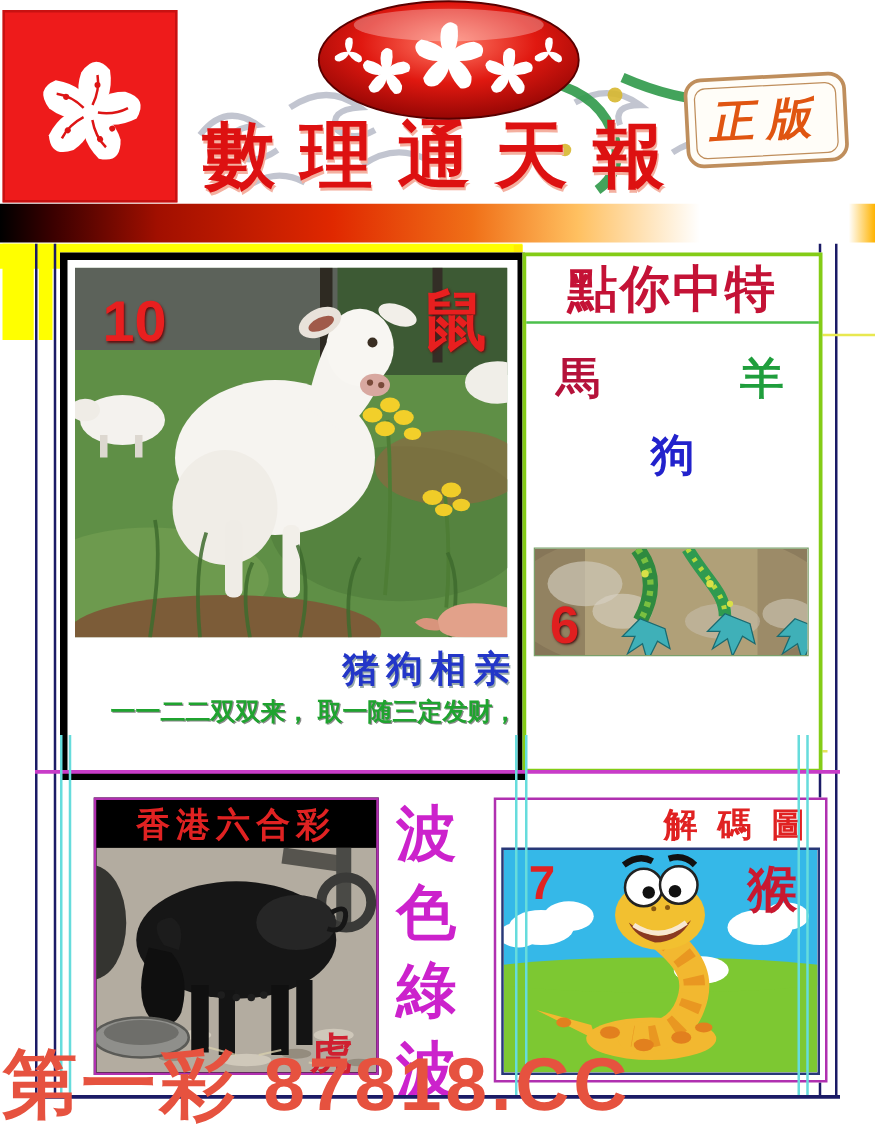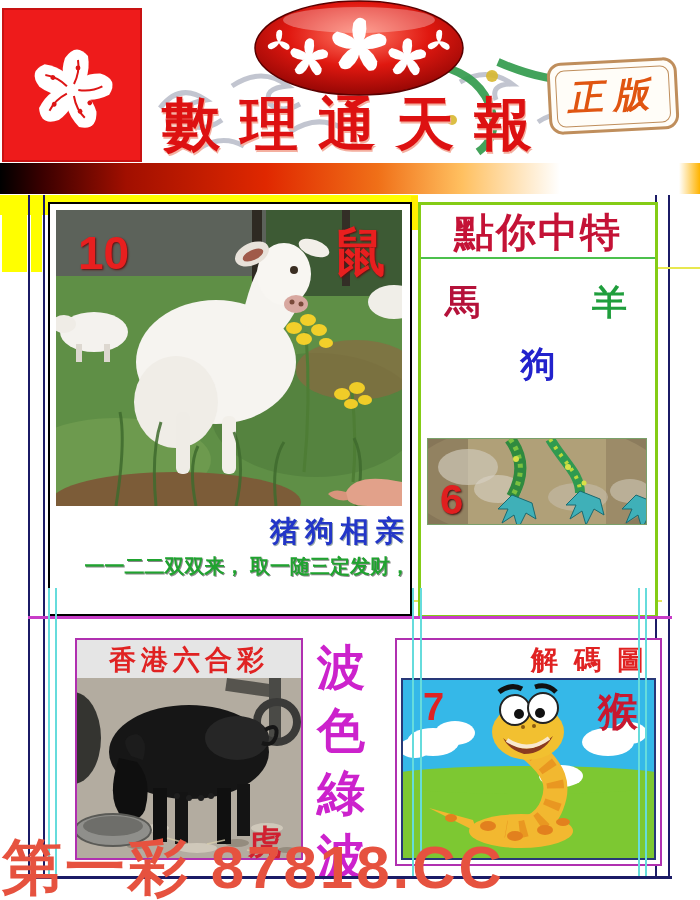--- a/index.html
+++ b/index.html
@@ -29,21 +29,21 @@
   #ystrip1{left:2px;top:195px;width:25px;height:77px;background:#ffff00;}
   #ystrip2{left:31px;top:195px;width:11px;height:77px;background:#ffff00;}
   #gapstrip{left:411px;top:196px;width:7px;height:34px;background:#ffee00;}
   #yline{left:50px;top:600px;width:612px;height:2px;background:#e3e35a;}
   #ylineshort{left:648px;top:267px;width:52px;height:2px;background:#e8e850;}
   #magline{left:28px;top:616px;width:644px;height:3px;background:#c83cc8;z-index:6;}
   .cy{top:588px;width:2px;height:288px;background:#66dcdc;z-index:20;}
   #navybottom{left:28px;top:876px;width:644px;height:3px;background:#1b1b66;z-index:21;}
 
   
-  #goat-panel{left:48px;top:202px;width:360px;height:410px;border:2px solid #000000;background:#fff;z-index:5;text-decoration:underline;}
+  #goat-panel{left:48px;top:202px;width:360px;height:410px;border:6px solid #000000;background:#fff;z-index:5;text-decoration:underline;}
   #goat-photo{position:absolute;left:6px;top:6px;width:346px;height:296px;overflow:hidden;}
   #goat-num{position:absolute;left:22px;top:16px;font-size:46px;font-weight:900;color:#e81f1f;
             text-shadow:1px 1px 2px #601010;}
   #goat-zod{position:absolute;right:16px;top:8px;font-size:52px;font-weight:900;color:#e81f1f;
             text-shadow:1px 1px 2px #601010;}
   #goat-caption{position:absolute;left:0;top:308px;width:100%;text-align:right;font-size:29px;
                 font-weight:900;color:#2336c8;letter-spacing:6px;text-shadow:1px 1px 0 #9aa;}
   #goat-verse{position:absolute;left:0;top:348px;width:100%;text-align:right;font-size:20px;
               font-weight:900;color:#1fa32f;line-height:29px;text-shadow:1px 1px 0 #8a8a8a;white-space:nowrap;}
 
@@ -56,21 +56,21 @@
   #animal-0{left:24px;top:74px;color:#b5123a;}
   #animal-1{right:28px;top:74px;color:#1f9e3c;}
   #animal-2{left:0;top:136px;width:100%;text-align:center;color:#2222cc;}
   #pick-tip{position:absolute;left:0;top:198px;width:100%;text-align:center;font-size:24px;
             font-weight:bold;color:#d98a30;white-space:nowrap;}
   #dragon{position:absolute;left:6px;top:233px;width:218px;height:85px;border:1px solid #7aa06a;overflow:hidden;}
   #dragon-num{position:absolute;left:12px;bottom:0px;font-size:42px;font-weight:900;color:#e01f1f;
               text-shadow:1px 1px 2px #401010;}
 
   
-  #pig-panel{left:75px;top:638px;width:224px;height:218px;border:2px solid #b030b0;background:#e5e5e5;z-index:5;}
+  #pig-panel{left:75px;top:638px;width:224px;height:218px;border:2px solid #b030b0;background:#000000;z-index:5;}
   #pig-title{position:absolute;left:0;top:0;width:100%;height:38px;line-height:40px;text-align:center;
              font-size:27px;font-weight:900;color:#e02222;letter-spacing:5px;white-space:nowrap;}
   #pig-photo{position:absolute;left:0;top:38px;width:224px;height:180px;overflow:hidden;}
   #pig-overlay{left:248px;top:820px;font-size:34px;font-weight:900;color:#d02030;z-index:30;}
 
   #wave{left:312px;top:636px;width:58px;text-align:center;z-index:6;}
   .wave-ch{display:block;font-size:48px;font-weight:900;color:#cc22cc;line-height:63px;}
 
   #decode-panel{left:395px;top:638px;width:263px;height:224px;border:2px solid #b030b0;background:#fff;z-index:5;}
   #decode-title{position:absolute;left:0;top:0;width:100%;height:52px;line-height:40px;text-align:right;

